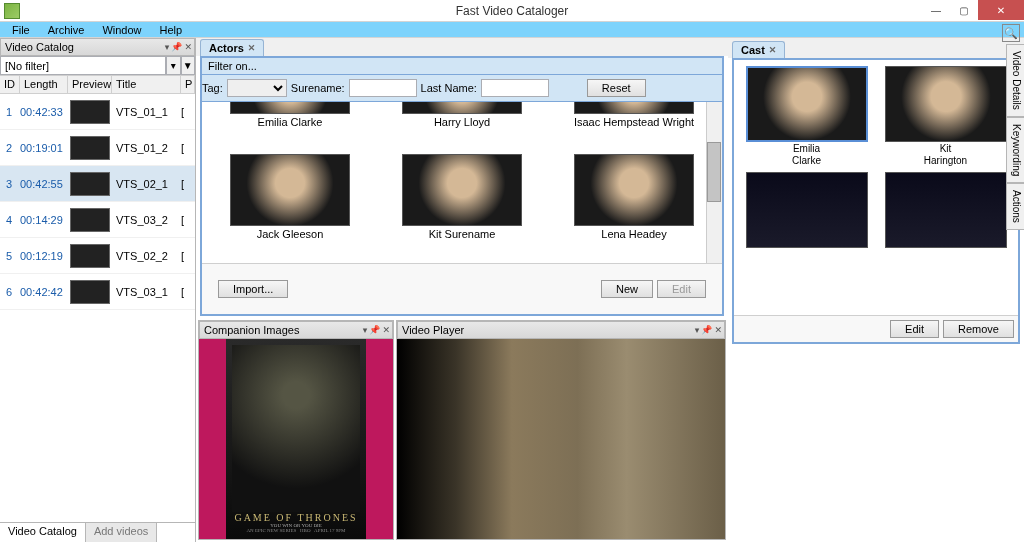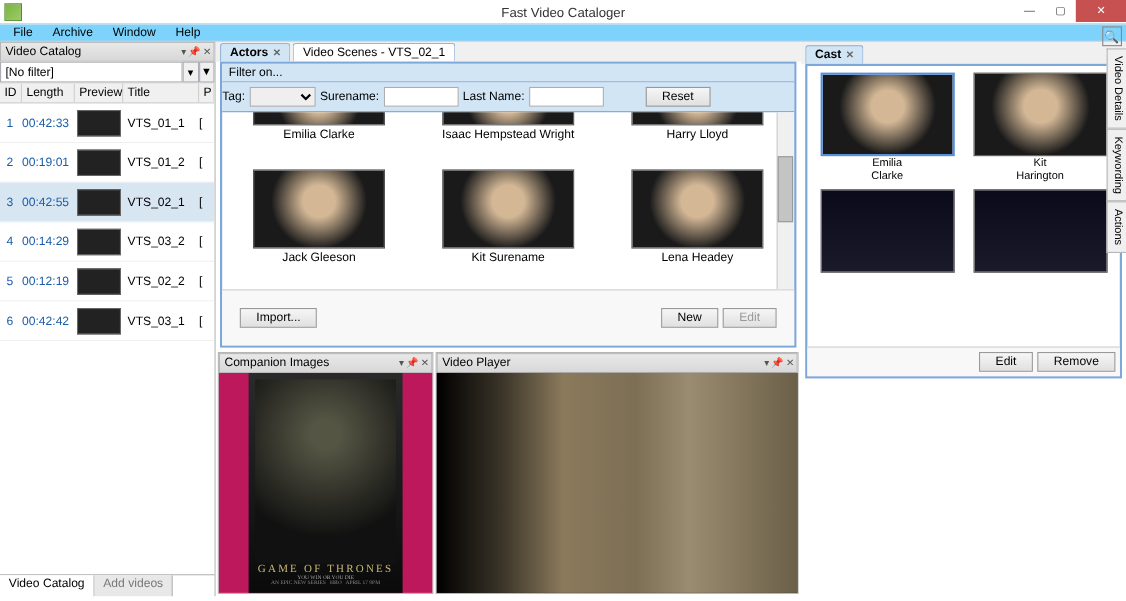--- a/index.html
+++ b/index.html
@@ -189,48 +189,45 @@
       <div class="bot-tab inactive">Add videos</div>
     </div>
   </div>
 
   <div class="mid-col">
     <div class="tabs-row">
       <div class="tab active">
           <span>Actors</span>
           <span class="x">✕</span>
         </div>
-      <div class="tab">
-          <span>Video Scenes - VTS_02_1</span>
-        </div>
     </div>
     <div class="actors-panel">
       <div class="filter-on">Filter on...</div>
       <div class="filter-controls">
         <label>Tag:</label>
         <select></select>
         <label>Surename:</label>
         <input style="">
         <label>Last Name:</label>
         <input style="">
         <div style="width:30px"></div>
         <button class="btn">Reset</button>
       </div>
       <div class="actor-grid" id="actor-grid">
         <div class="actor-cell">
             <div class="actor-thumb face" style="height:40px;margin-top:-34px"></div>
   <div class="actor-name">Emilia Clarke</div>
           </div>
           <div class="actor-cell">
             <div class="actor-thumb face" style="height:40px;margin-top:-34px"></div>
+  <div class="actor-name">Harry Lloyd</div>
+          </div>
+          <div class="actor-cell">
+            <div class="actor-thumb face" style="height:40px;margin-top:-34px"></div>
   <div class="actor-name">Isaac Hempstead Wright</div>
-          </div>
-          <div class="actor-cell">
-            <div class="actor-thumb face" style="height:40px;margin-top:-34px"></div>
-  <div class="actor-name">Harry Lloyd</div>
           </div>
           <div class="actor-cell">
             <div class="actor-thumb face" style=""></div>
   <div class="actor-name">Jack Gleeson</div>
           </div>
           <div class="actor-cell">
             <div class="actor-thumb face" style=""></div>
   <div class="actor-name">Kit Surename</div>
           </div>
           <div class="actor-cell">

